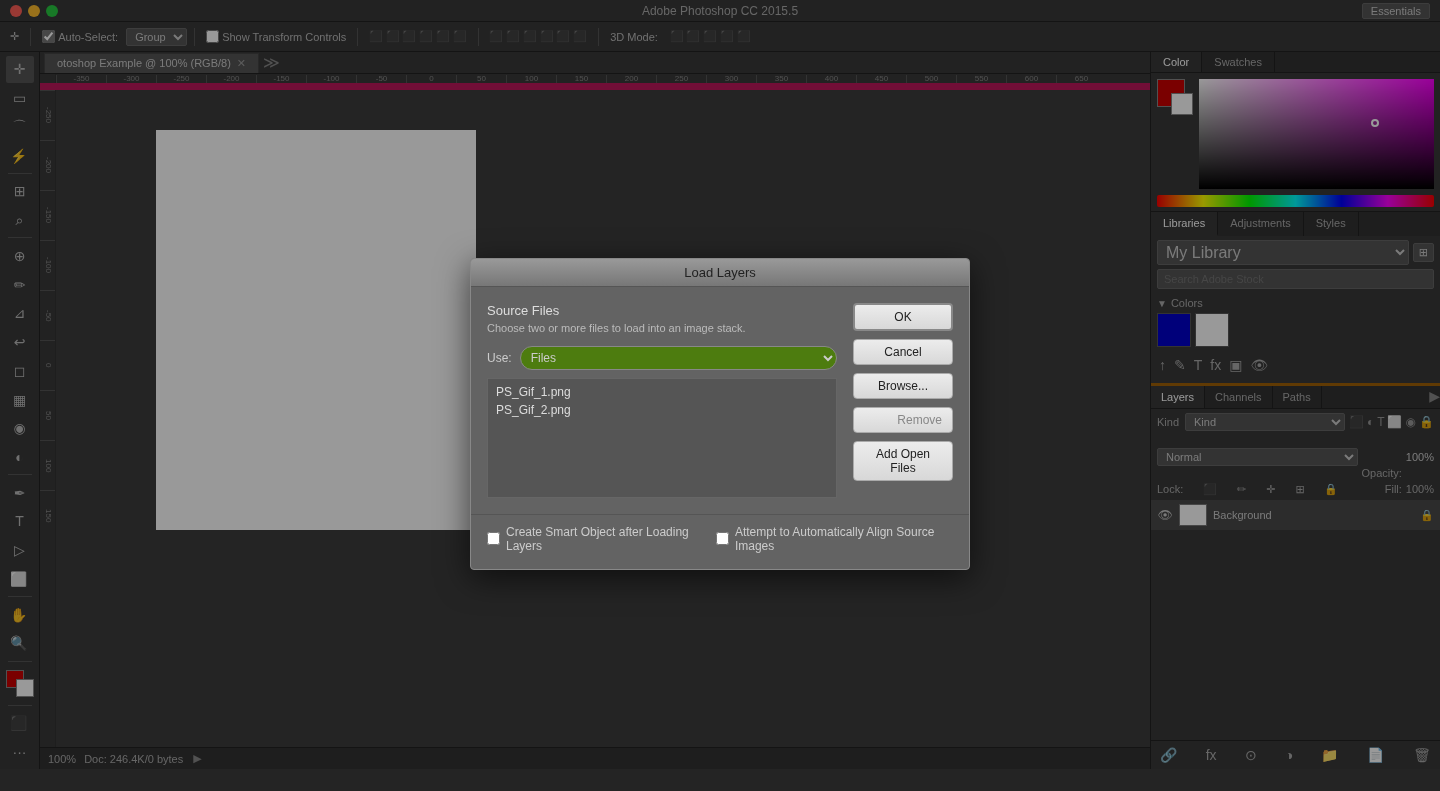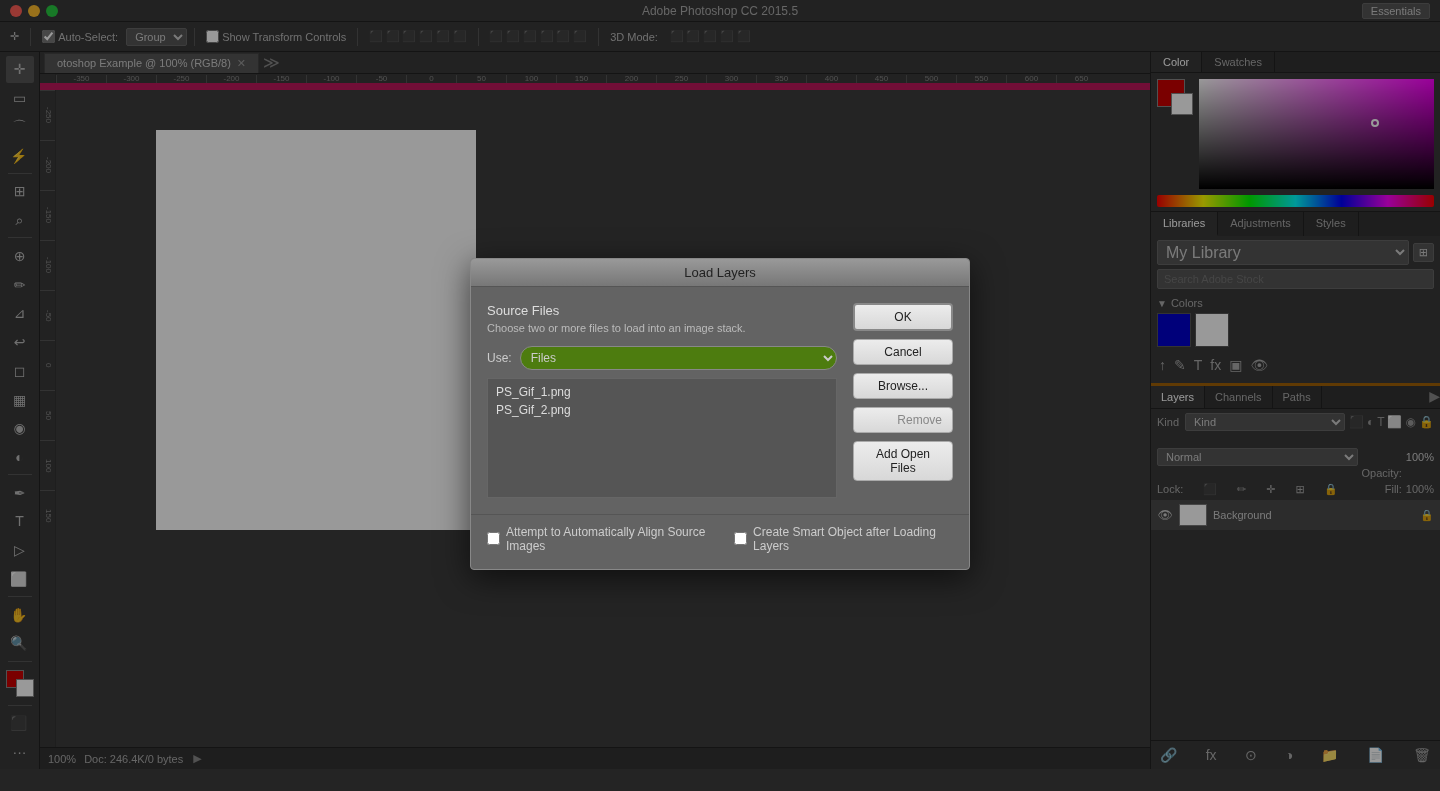--- a/index.html
+++ b/index.html
@@ -1050,21 +1050,21 @@
         <button class="dialog-btn primary">OK</button>
         <button class="dialog-btn">Cancel</button>
         <button class="dialog-btn">Browse...</button>
         <button class="dialog-btn disabled">Remove</button>
         <button class="dialog-btn">Add Open Files</button>
       </div>
     </div>
     <div id="dialog-footer">
       <div class="dialog-checkbox-row">
         <input type="checkbox" class="dialog-checkbox" style="">
-        <label>Attempt to Automatically Align Source Images</label>
+        <label>Create Smart Object after Loading Layers</label>
       </div>
       <div class="dialog-checkbox-row">
         <input type="checkbox" class="dialog-checkbox" style="">
-        <label>Create Smart Object after Loading Layers</label>
+        <label>Attempt to Automatically Align Source Images</label>
       </div>
     </div>
   </div>
 </div>
 
 </body></html>

